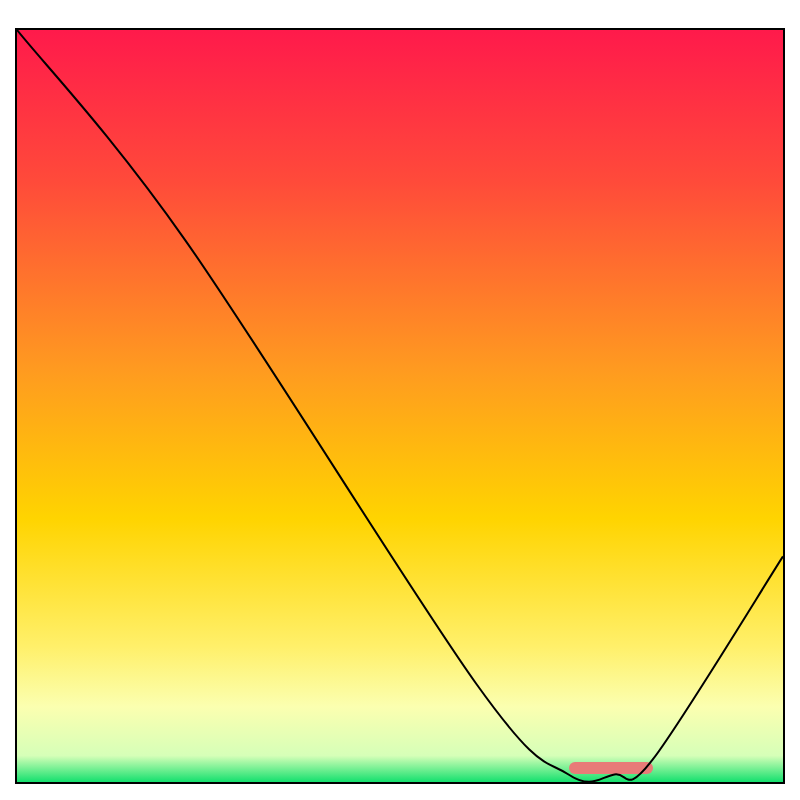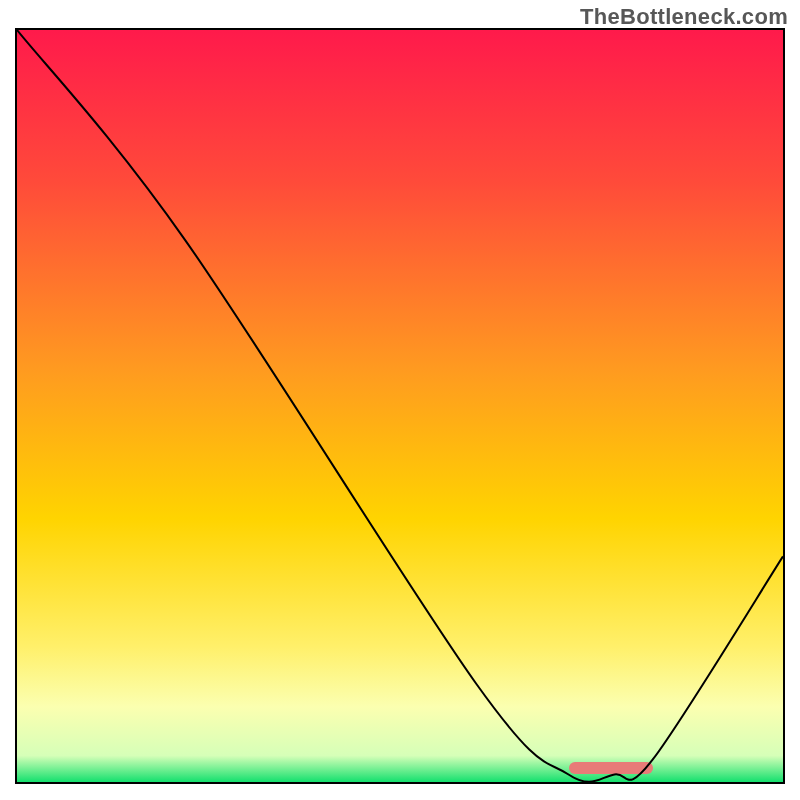--- a/index.html
+++ b/index.html
@@ -52,21 +52,20 @@
     width: 100%;
     height: 100%;
     z-index: 6;
   }
 </style>
 </head>
 <body>
 
 <div class="container">
 
-  <div class="watermark">TheBottleneck.com</div>
 
   <div class="chart-area">
 
     <div class="gradient-bg" id="gradient-bg" style="background: linear-gradient(rgb(255, 26, 75) 0%, rgb(255, 74, 58) 20%, rgb(255, 154, 32) 45%, rgb(255, 212, 0) 65%, rgb(255, 240, 106) 82%, rgb(251, 255, 176) 90%, rgb(214, 255, 184) 96.5%, rgb(20, 224, 110) 100%);"></div>
 
     <div class="marker" id="optimum-marker" style="left: 72%; width: 11%; bottom: 1%; background: rgb(232, 123, 120);"></div>
 
     <svg class="curve" viewBox="0 0 100 100" preserveAspectRatio="none">
       <path id="curve-path" fill="none" stroke="#000" stroke-width="2" vector-effect="non-scaling-stroke" d="M 0 0 C 3.667 4.667, 12.000 13.500, 22.000 28.000 C 32.000 42.500, 51.667 75.167, 60.000 87.000 C 68.333 98.833, 69.000 97.000, 72.000 99.000 C 75.000 101.000, 76.167 99.333, 78.000 99.000 C 79.833 98.667, 79.333 101.833, 83.000 97.000 C 86.667 92.167, 97.167 74.500, 100.000 70.000"></path>
     </svg>

